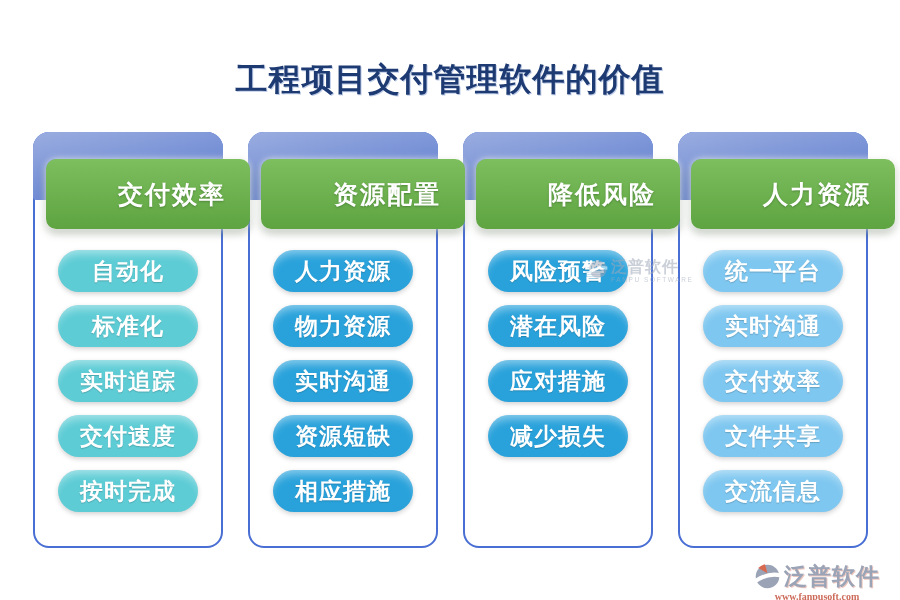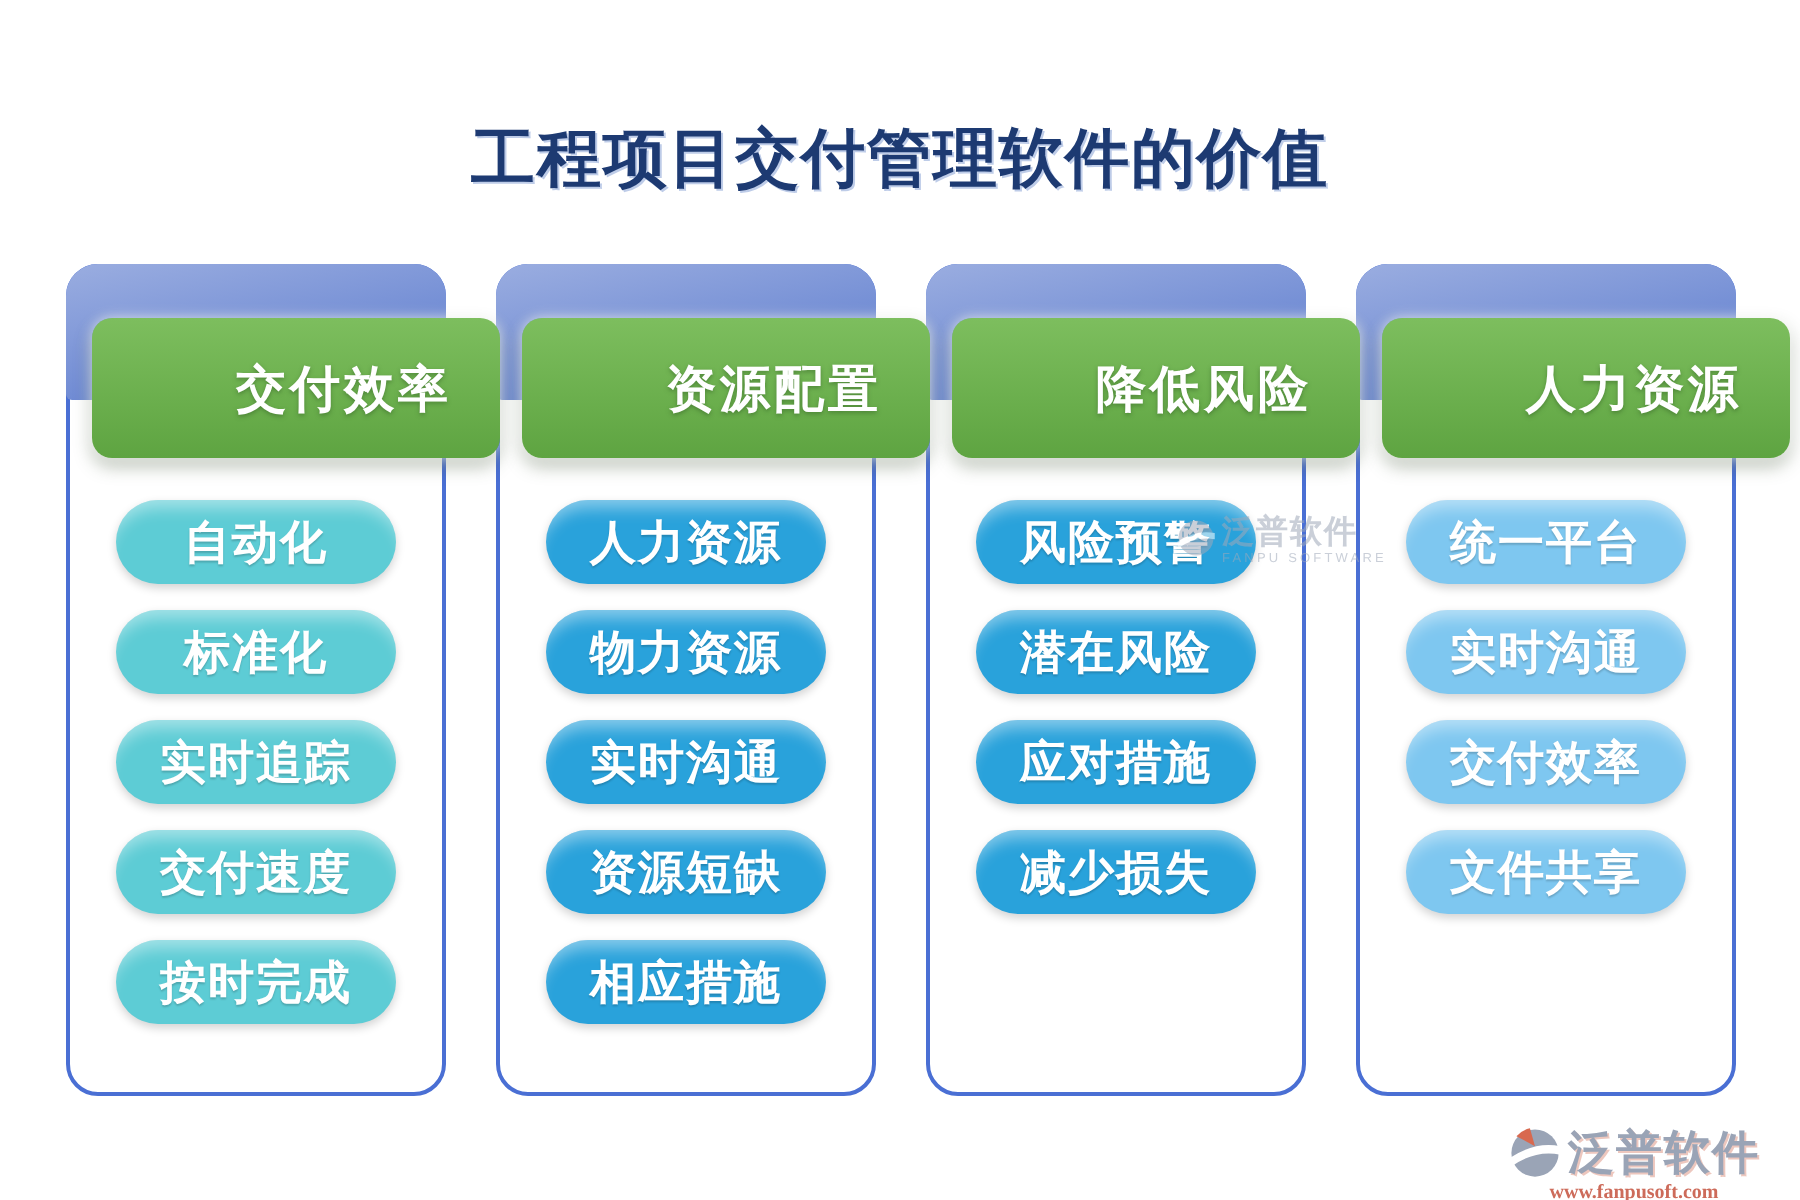--- a/index.html
+++ b/index.html
@@ -106,20 +106,21 @@
   </div>
 
   <div class="card card4 lightblue">
     <div class="band"></div>
     <div class="header-btn">人力资源</div>
     <div class="items">
       <div class="pill">统一平台</div>
       <div class="pill">实时沟通</div>
       <div class="pill">交付效率</div>
       <div class="pill">文件共享</div>
+      <div class="pill">交流信息</div>
     </div>
   </div>
 
   <div class="watermark">
     <span>
       <svg width="20" height="20" viewBox="0 0 32 32">
         <circle cx="16" cy="16" r="14" style="fill:var(--watermark-gray)"></circle>
         <path d="M1 19 Q16 9 31 12 L31 17 Q16 14 2 24 Z" fill="#ffffff"></path>
       </svg>
     </span>

